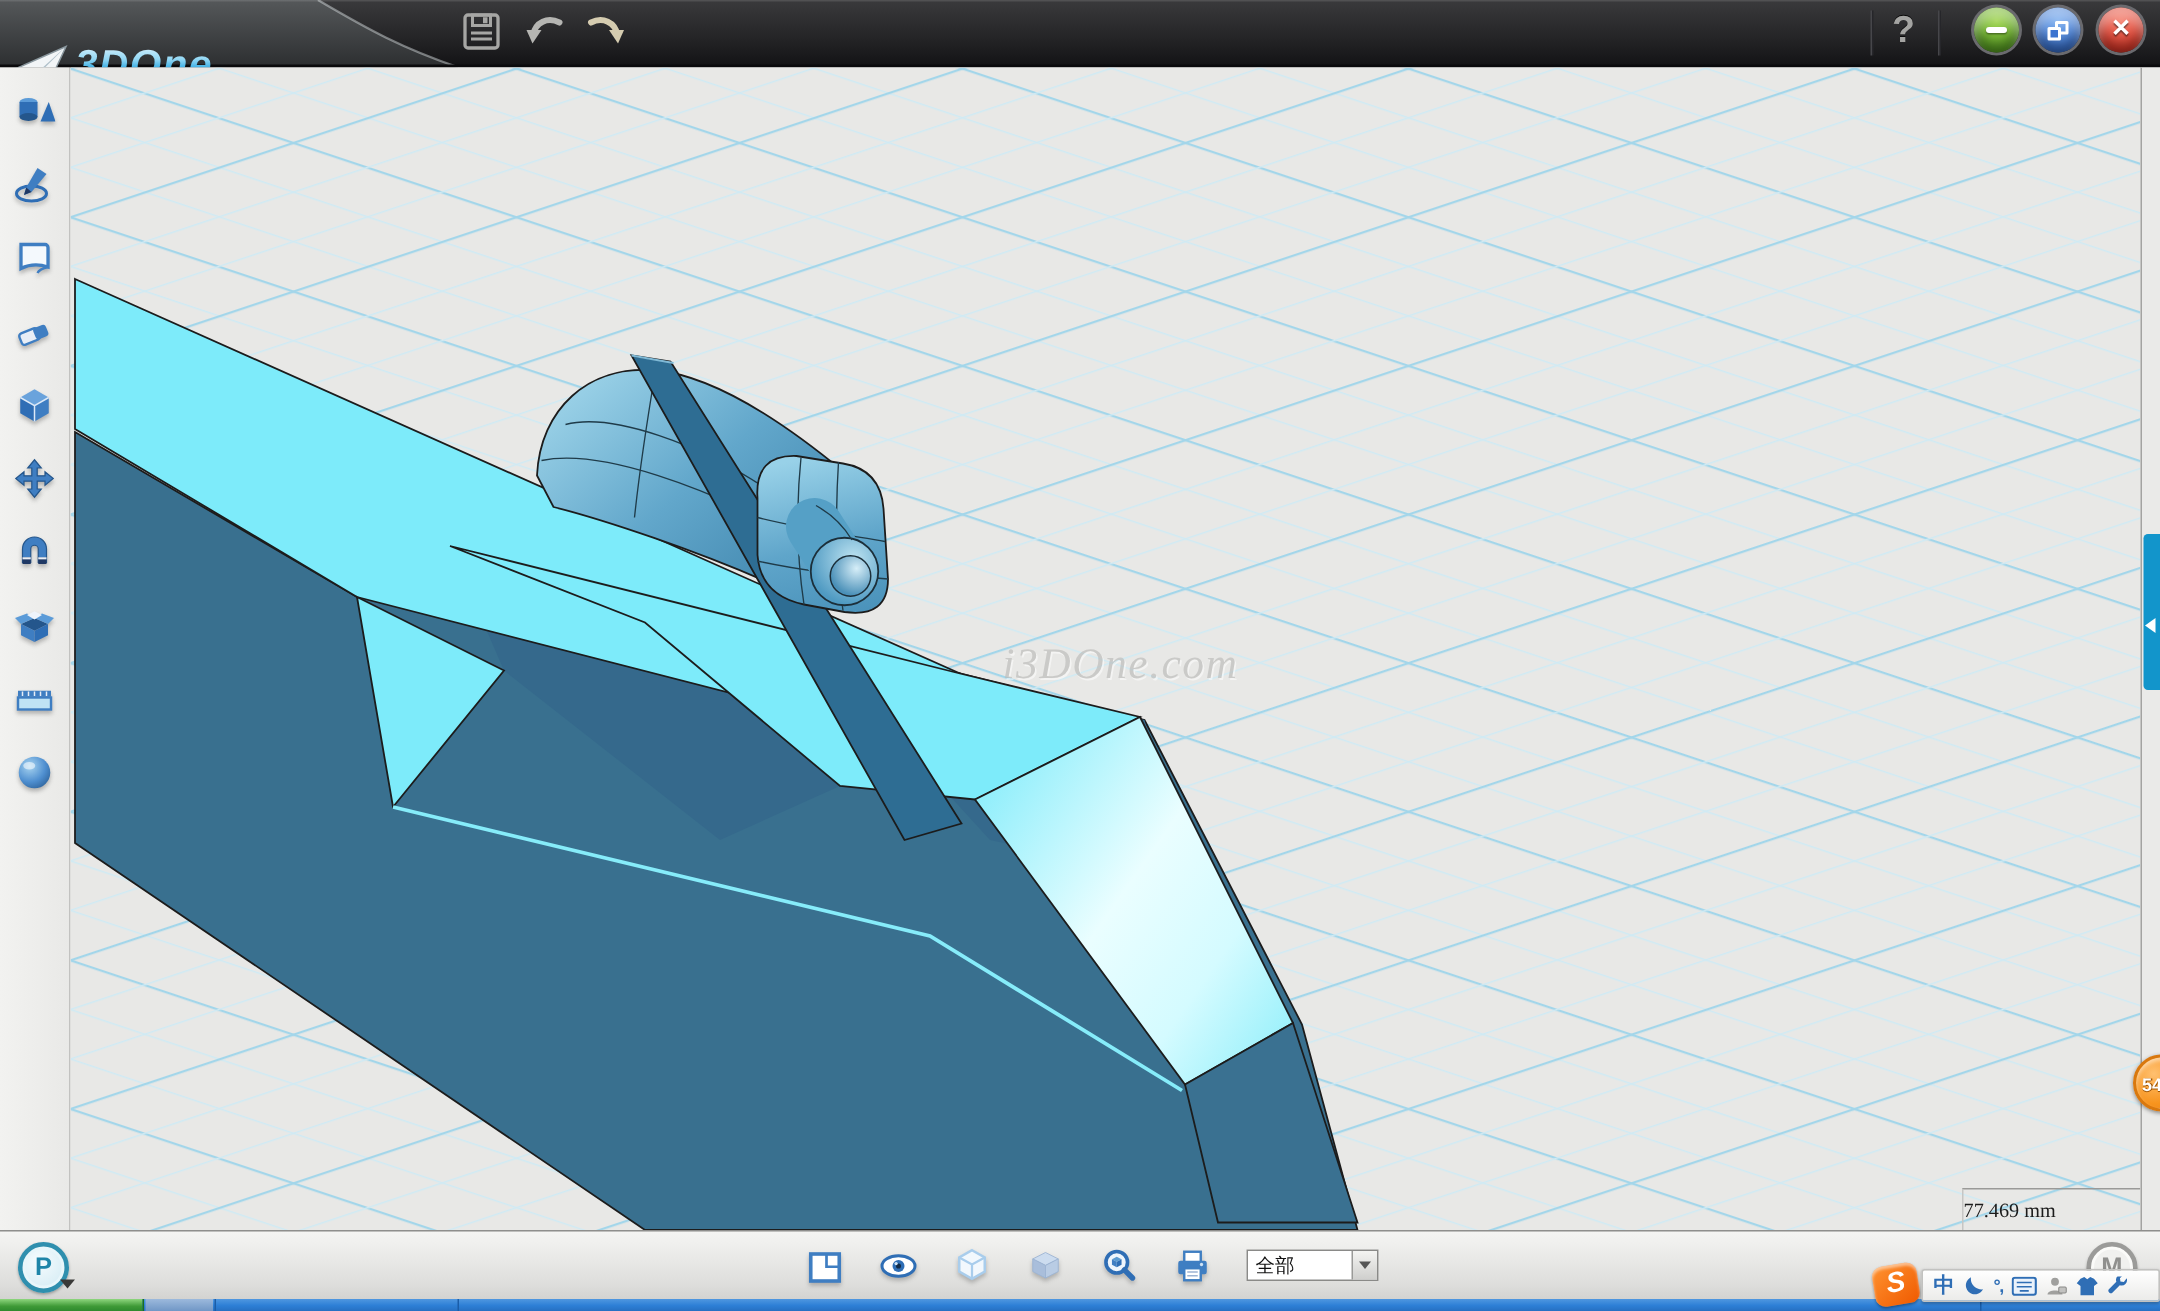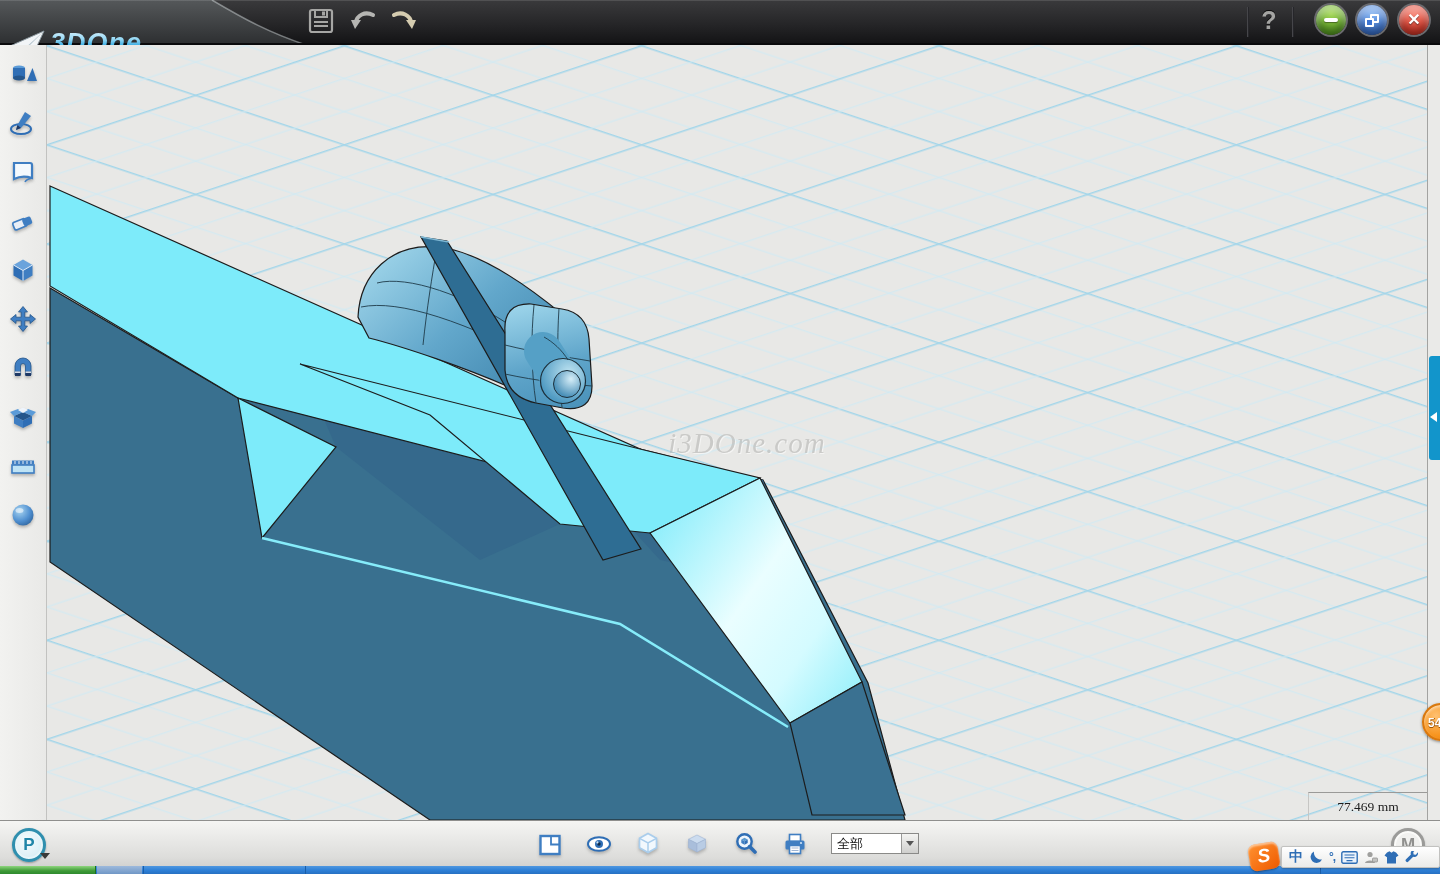--- a/index.html
+++ b/index.html
@@ -32,21 +32,21 @@
   .glyph-cls { color:#fff; font-size:16px; font-weight:bold; text-shadow:0 1px 1px rgba(0,0,0,.5); line-height:1; }
 
   
   .sidebar { position:absolute; left:0; top:45px; width:47px; height:775px; background:linear-gradient(90deg,#f2f2f0,#e9e9e7); border-right:1px solid #c2c2c0; display:flex; flex-direction:column; align-items:center; padding-top:11px; }
   .side-btn { width:38px; height:36px; margin-bottom:13px; display:flex; align-items:center; justify-content:center; background:transparent; border:none; }
   .side-btn svg { filter:drop-shadow(0 2.5px 1.5px rgba(60,60,60,.35)); }
 
   
   .viewport { position:absolute; left:47px; top:45px; width:1380px; height:775px; overflow:hidden; background:#e8e8e6; }
   .watermark { position:absolute; left:565px; top:372px; width:270px; text-align:center; font-family:"Liberation Serif", serif; font-style:italic; font-size:29px; letter-spacing:1px; color:#b9b9b7; opacity:.62; text-shadow:1px 1px 0 rgba(255,255,255,.85);margin-top:10px; }
-  .scalebox { position:absolute; left:1261px; top:747px; width:119px; height:28px; border-top:1px solid #9a9a98; border-left:1px solid #c6c6c4; font-family:"Liberation Serif", serif; font-size:13.5px; color:#1c1c1c; text-align:center; padding-top:6px; }
+  .scalebox { position:absolute; left:1261px; top:747px; width:119px; height:28px; border-top:1px solid #9a9a98; border-left:1px solid #c6c6c4; font-family:"Liberation Serif", serif; font-size:13.5px; color:#1c1c1c; text-align:left; padding-top:6px; }
 
   .right-strip { position:absolute; left:1427px; top:45px; width:13px; height:775px; background:#eaeae8; border-left:1px solid #a3a3a1; }
   .side-tab { position:absolute; left:1429px; top:356px; width:11px; height:104px; background:#1295cb; border-radius:3px 0 0 3px; }
   .side-tab .arrow { position:absolute; left:1px; top:56px; width:0; height:0; border-top:5px solid transparent; border-bottom:5px solid transparent; border-right:7px solid #ffffff; }
   .badge63 { position:absolute; left:1422px; top:703px; width:38px; height:38px; border-radius:50%;
              background:radial-gradient(circle at 35% 32%, #ffc070, #f7941e 62%, #e87f10); border:2px solid #d9780e;
              box-shadow:0 1px 3px rgba(0,0,0,.45), inset 0 2px 3px rgba(255,255,255,.55); z-index:6; }
   .badge63 span { position:absolute; left:4px; top:11px; color:#fff; font-size:12px; font-weight:bold; text-shadow:0 1px 0 #9c5404, 1px 0 0 #9c5404; }
 
   

